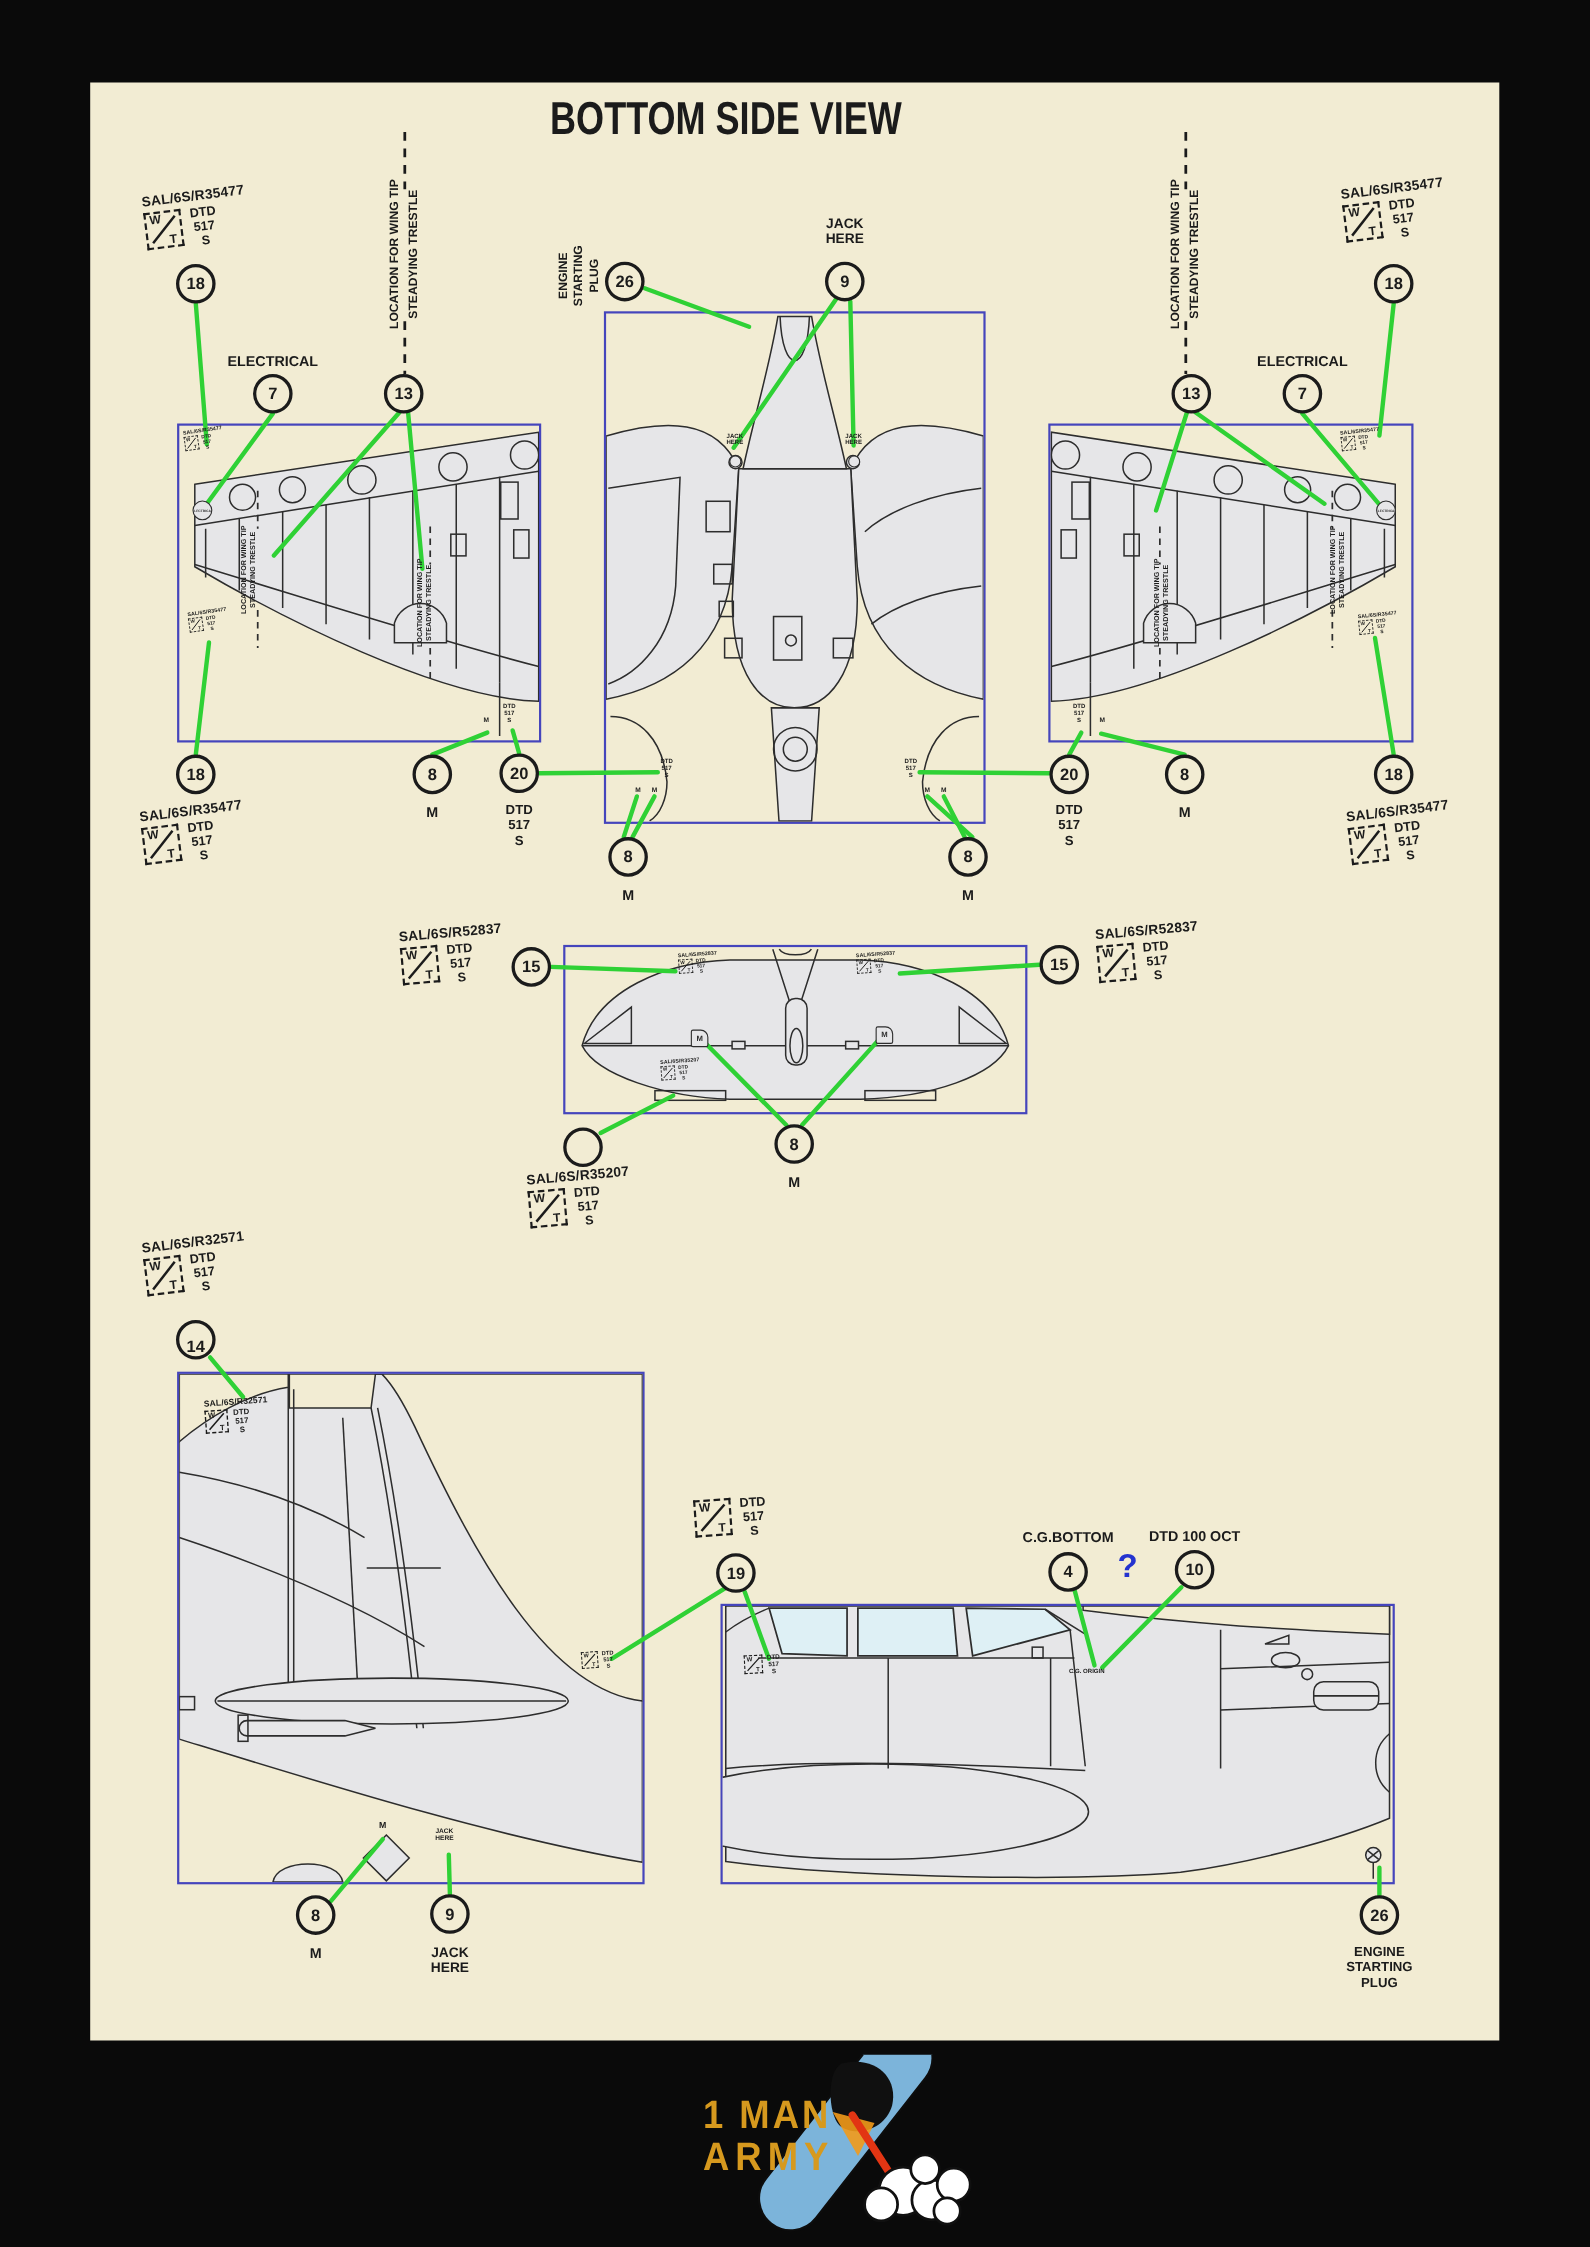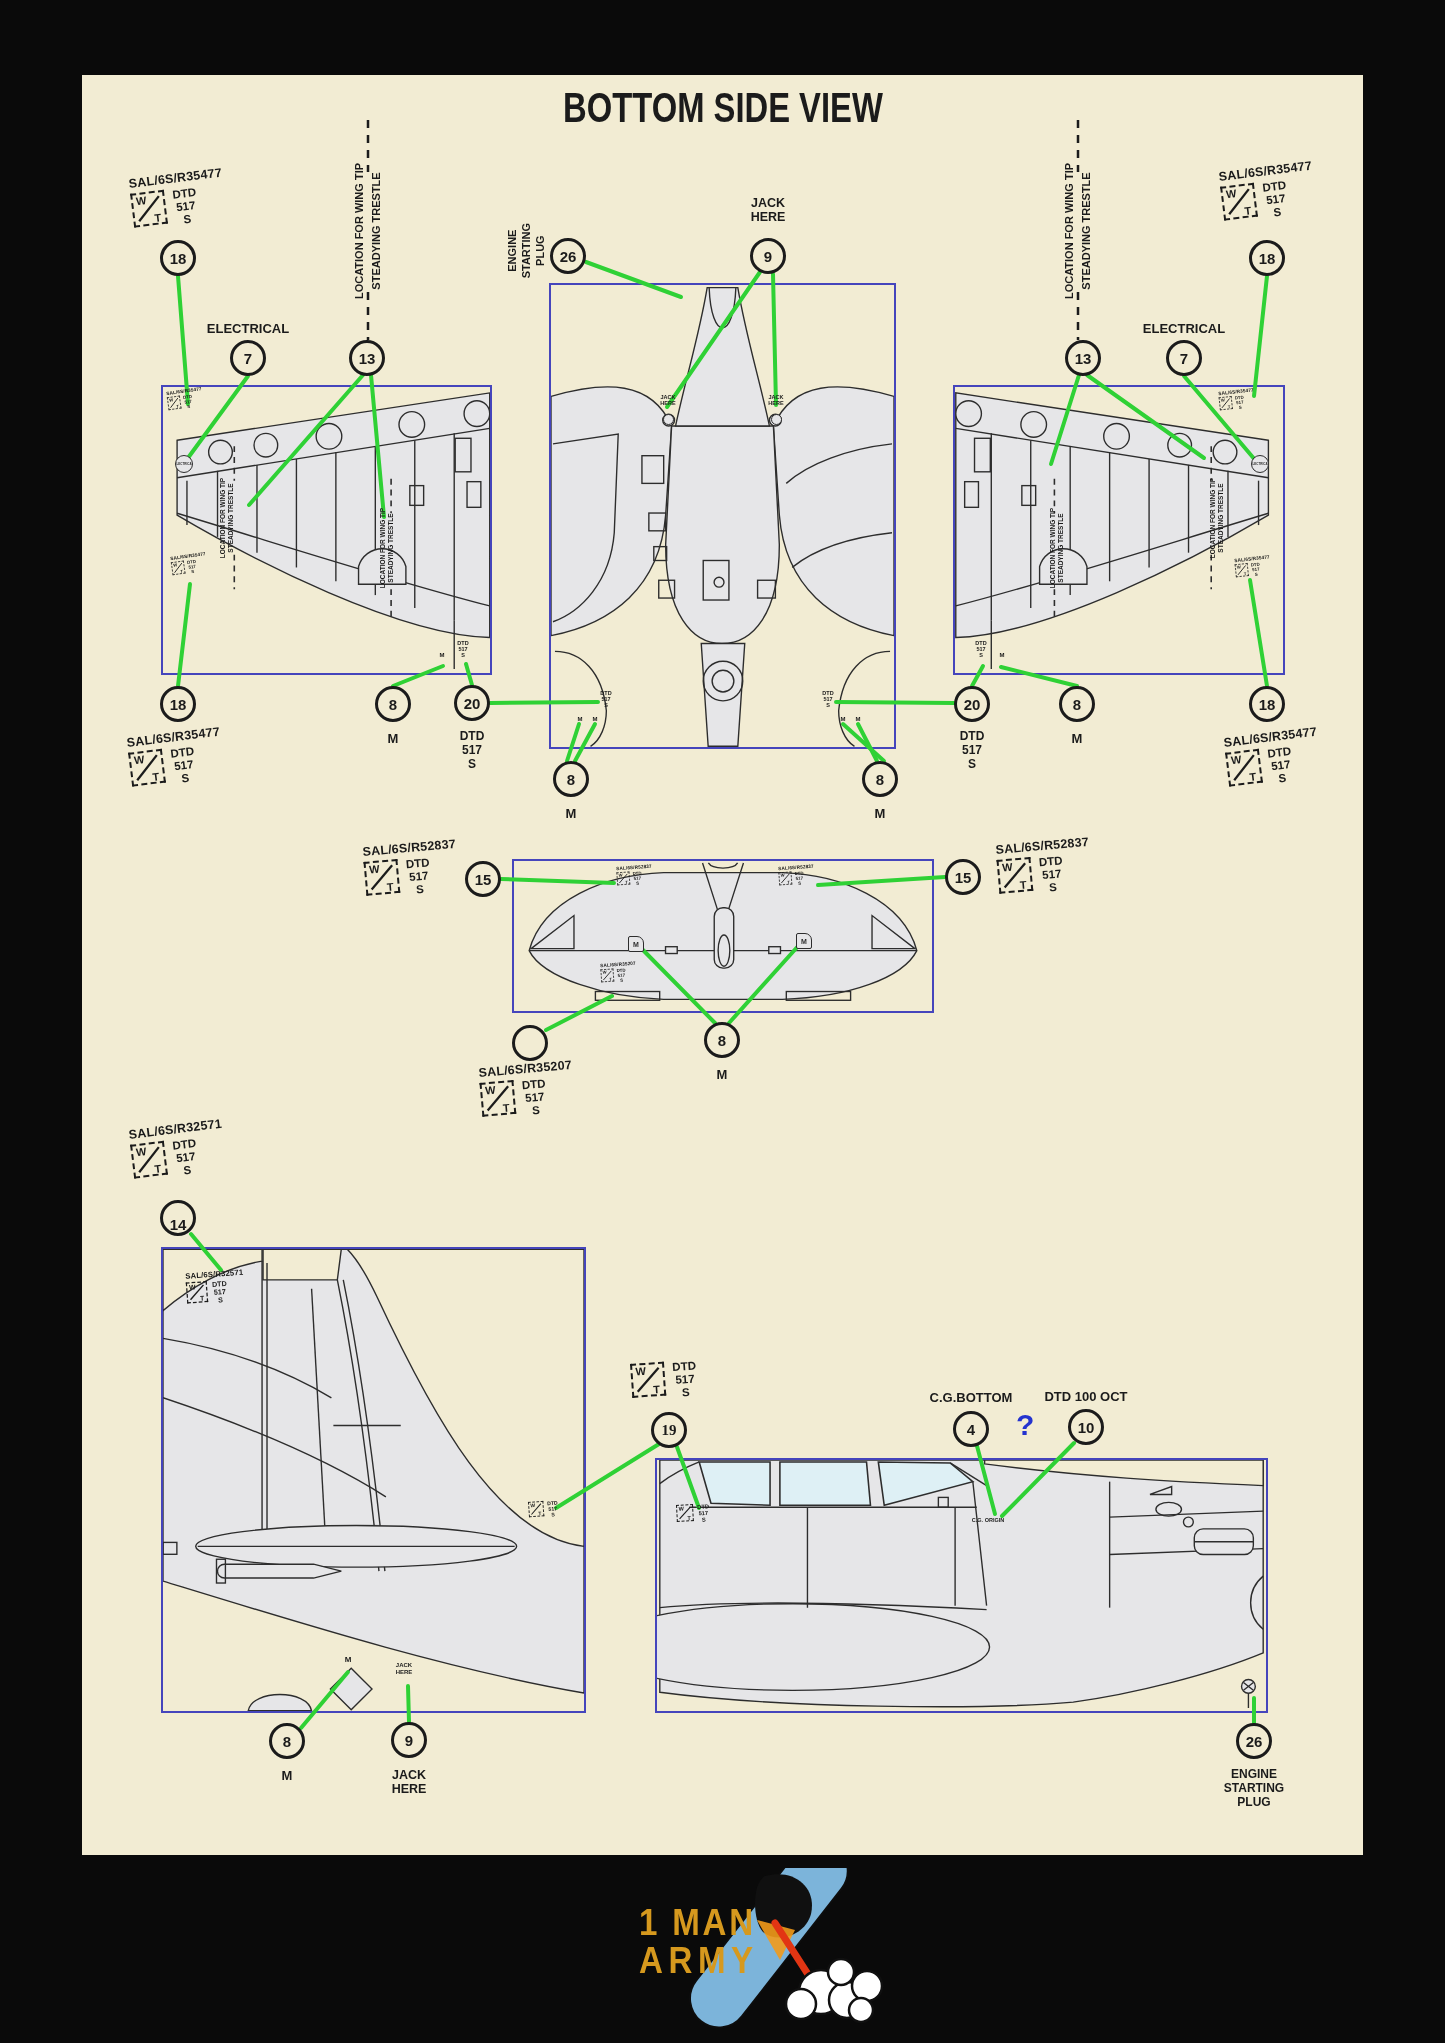--- a/index.html
+++ b/index.html
@@ -35,21 +35,21 @@
   .ovl{left:0;top:0;width:1445px;height:2043px;pointer-events:none;}
   .gl{stroke:var(--green,#2fd135);stroke-width:4;stroke-linecap:round;}
   .bd{stroke:var(--ink,#1b1b1b);stroke-width:2.5;stroke-dasharray:8 7;}
 </style>
 </head>
 <body>
 
 <div class="page">
   <div class="abs canvas"></div>
 
-  <div class="abs title" style="left:455px;top:84px;width:535px;text-align:center;font-size:42px;"><span>BOTTOM SIDE VIEW</span></div>
+  <div class="abs title" style="left:455px;top:84px;width:535px;text-align:left;font-size:42px;"><span>BOTTOM SIDE VIEW</span></div>
 
   <div class="abs panel" style="left:161px;top:385px;width:331px;height:290px;">
     <svg viewBox="0 0 331 290">
       <path class="part" d="M14,54 L331,6 L331,254 C240,252 92,176 14,130 Z"></path>
       <path class="ln" d="M14,92 L331,42"></path>
       <circle class="part" cx="58" cy="66" r="12"></circle>
       <circle class="part" cx="104" cy="59" r="12"></circle>
       <circle class="part" cx="168" cy="50" r="13"></circle>
       <circle class="part" cx="252" cy="38" r="13"></circle>
       <circle class="part" cx="318" cy="27" r="13"></circle>
@@ -298,21 +298,21 @@
     </div>
   <div class="abs co" style="left:512px;top:1025px;">
       <span></span>
     </div>
   <div class="abs co" style="left:704px;top:1022px;">
       <span>8</span>
     </div>
   <div class="abs co" style="left:160px;top:1200px;align-items:flex-end;">
       <span>14</span>
     </div>
-  <div class="abs co" style="left:651px;top:1412px;font-family:Liberation Serif, serif;">
+  <div class="abs co" style="left:651px;top:1412px;">
       <span>19</span>
     </div>
   <div class="abs co" style="left:953px;top:1411px;">
       <span>4</span>
     </div>
   <div class="abs co" style="left:1068px;top:1409px;">
       <span>10</span>
     </div>
   <div class="abs co" style="left:269px;top:1723px;">
       <span>8</span>

